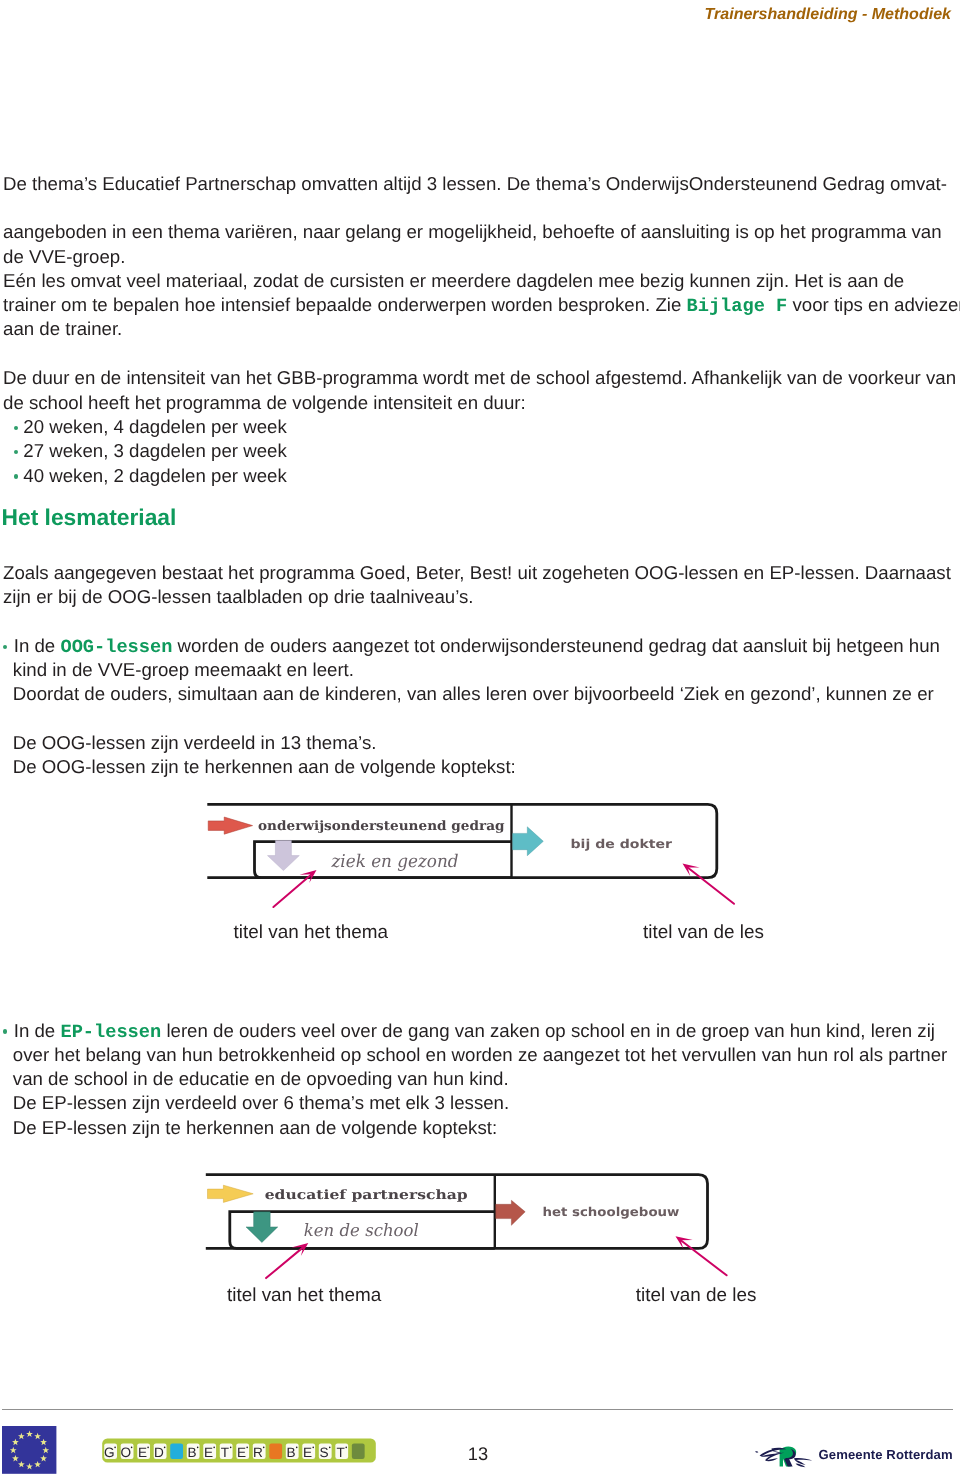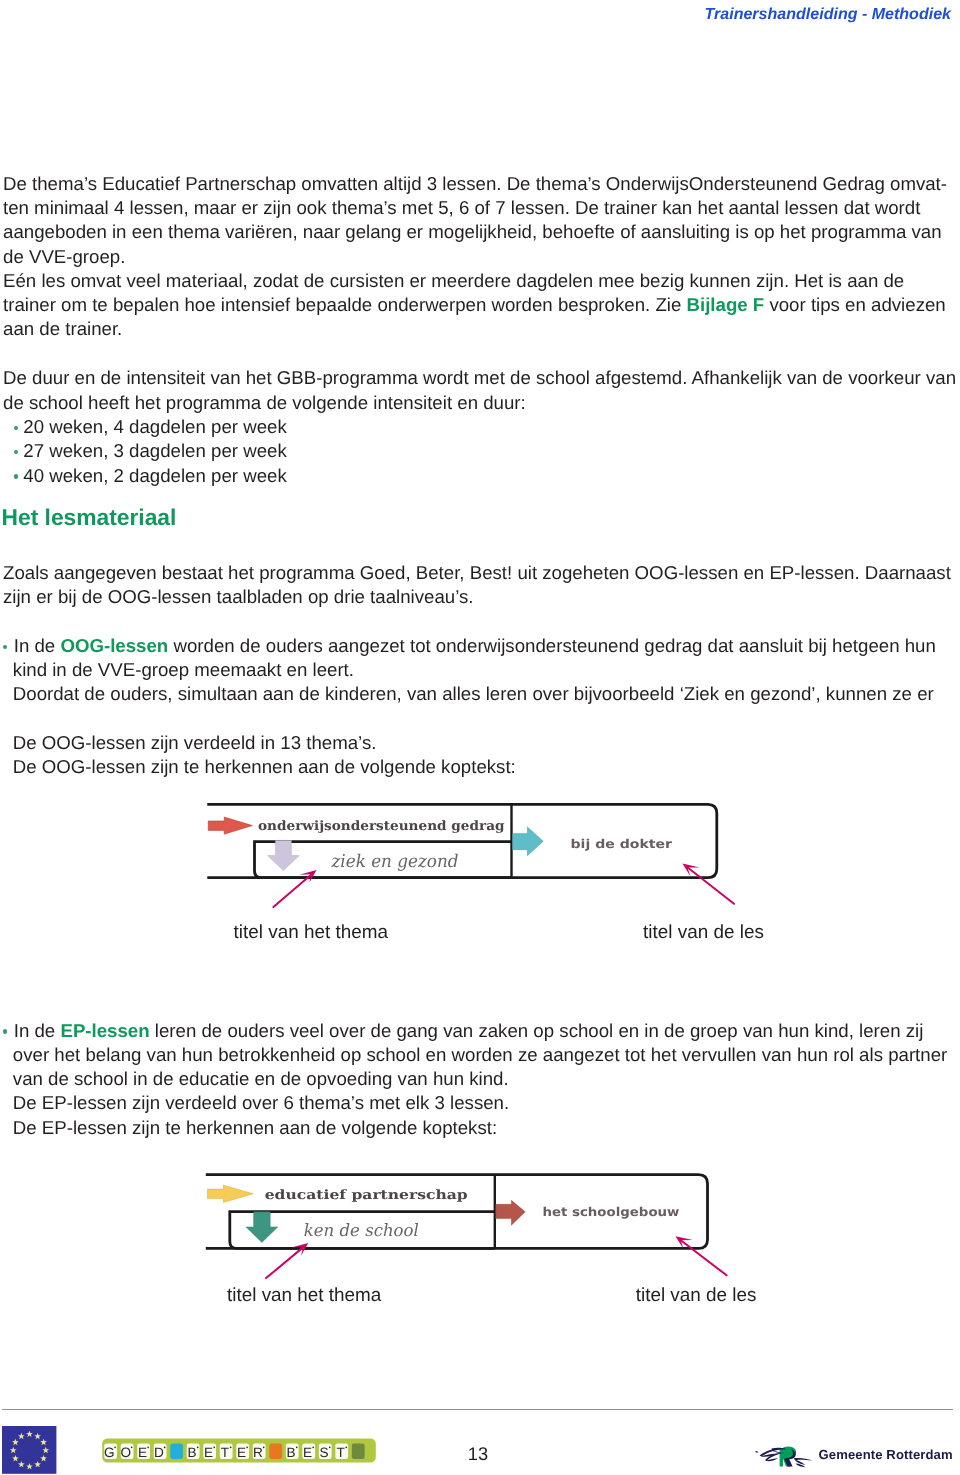--- a/index.html
+++ b/index.html
@@ -1,39 +1,38 @@
 <!DOCTYPE html>
 <html><head>
 <meta charset="utf-8">
 <title>Trainershandleiding - Methodiek</title>
 <style>
   html,body{margin:0;padding:0;background:#fff;}
   body{-webkit-font-smoothing:antialiased;text-rendering:geometricPrecision;width:960px;height:1475px;font-family:"Liberation Sans",sans-serif;color:#231f20;overflow:hidden;}
   .page{position:relative;width:960px;height:1475px;background:#fff;}
-  .hdr{position:absolute;right:9px;top:4.6px;font-size:16.05px;font-style:italic;font-weight:bold;color:#1d4ed8;white-space:nowrap;}
+  .hdr{position:absolute;right:9px;top:4.6px;font-size:16.05px;font-style:italic;font-weight:bold;color:#a16207;white-space:nowrap;}
 
   .ln{position:absolute;left:3px;font-size:18.67px;line-height:19px;color:#231f20;white-space:nowrap;margin-top:28px;}
-  .grn{color:#0E9A5C;font-weight:bold;}
+  .grn{color:#0E9A5C;font-weight:bold;font-family:Liberation Mono, monospace;}
   .dot{position:absolute;width:4.4px;height:4.4px;border-radius:50%;background:#2E9E6B;}
 
   .h2{position:absolute;left:1.5px;font-size:22.8px;font-weight:bold;color:#0E9A5C;white-space:nowrap;line-height:19px;}
   .fig{position:absolute;overflow:visible;}
   .cap{position:absolute;font-size:18.9px;color:#231f20;white-space:nowrap;line-height:17px;}
 
   .footline{position:absolute;left:1.5px;top:1409.4px;width:951px;height:1.1px;background:#909090;}
   .pg{position:absolute;left:-2px;top:1443px;width:960px;text-align:center;font-size:18.3px;color:#231f20;}
   .rottxt{position:absolute;left:818.5px;top:1446.5px;font-size:13.1px;font-weight:bold;color:#1B1C4E;letter-spacing:0.1px;white-space:nowrap;}
 </style>
 </head>
 <body>
 
 <div class="page">
 <div class="hdr">Trainershandleiding - Methodiek</div>
 <div class="ln" style="left:3px;top:145.6px"><span>De thema’s Educatief Partnerschap omvatten altijd 3 lessen. De thema’s OnderwijsOndersteunend Gedrag omvat-</span></div>
-<div class="ln" style="left:3px;top:169.9px"><span>ten minimaal 4 lessen, maar er zijn ook thema’s met 5, 6 of 7 lessen. De trainer kan het aantal lessen dat wordt</span></div>
 <div class="ln" style="left:3px;top:194.2px"><span>aangeboden in een thema variëren, naar gelang er mogelijkheid, behoefte of aansluiting is op het programma van</span></div>
 <div class="ln" style="left:3px;top:218.5px"><span>de VVE-groep.</span></div>
 <div class="ln" style="left:3px;top:242.8px"><span>Eén les omvat veel materiaal, zodat de cursisten er meerdere dagdelen mee bezig kunnen zijn. Het is aan de</span></div>
 <div class="ln" style="left:3px;top:267.1px"><span>trainer om te bepalen hoe intensief bepaalde onderwerpen worden besproken. Zie </span><span class="grn">Bijlage F</span><span> voor tips en adviezen</span></div>
 <div class="ln" style="left:3px;top:291.4px"><span>aan de trainer.</span></div>
 <div class="ln" style="left:3px;top:340.3px"><span>De duur en de intensiteit van het GBB-programma wordt met de school afgestemd. Afhankelijk van de voorkeur van</span></div>
 <div class="ln" style="left:3px;top:364.6px"><span>de school heeft het programma de volgende intensiteit en duur:</span></div>
 <div class="ln" style="left:23.3px;top:389px"><span class="dot" style="left:-9.6px;top:8.8px"></span><span>20 weken, 4 dagdelen per week</span></div>
 <div class="ln" style="left:23.3px;top:413.3px"><span class="dot" style="left:-9.6px;top:8.8px"></span><span>27 weken, 3 dagdelen per week</span></div>
 <div class="ln" style="left:23.3px;top:437.6px"><span class="dot" style="left:-9.6px;top:8.8px"></span><span>40 weken, 2 dagdelen per week</span></div>

